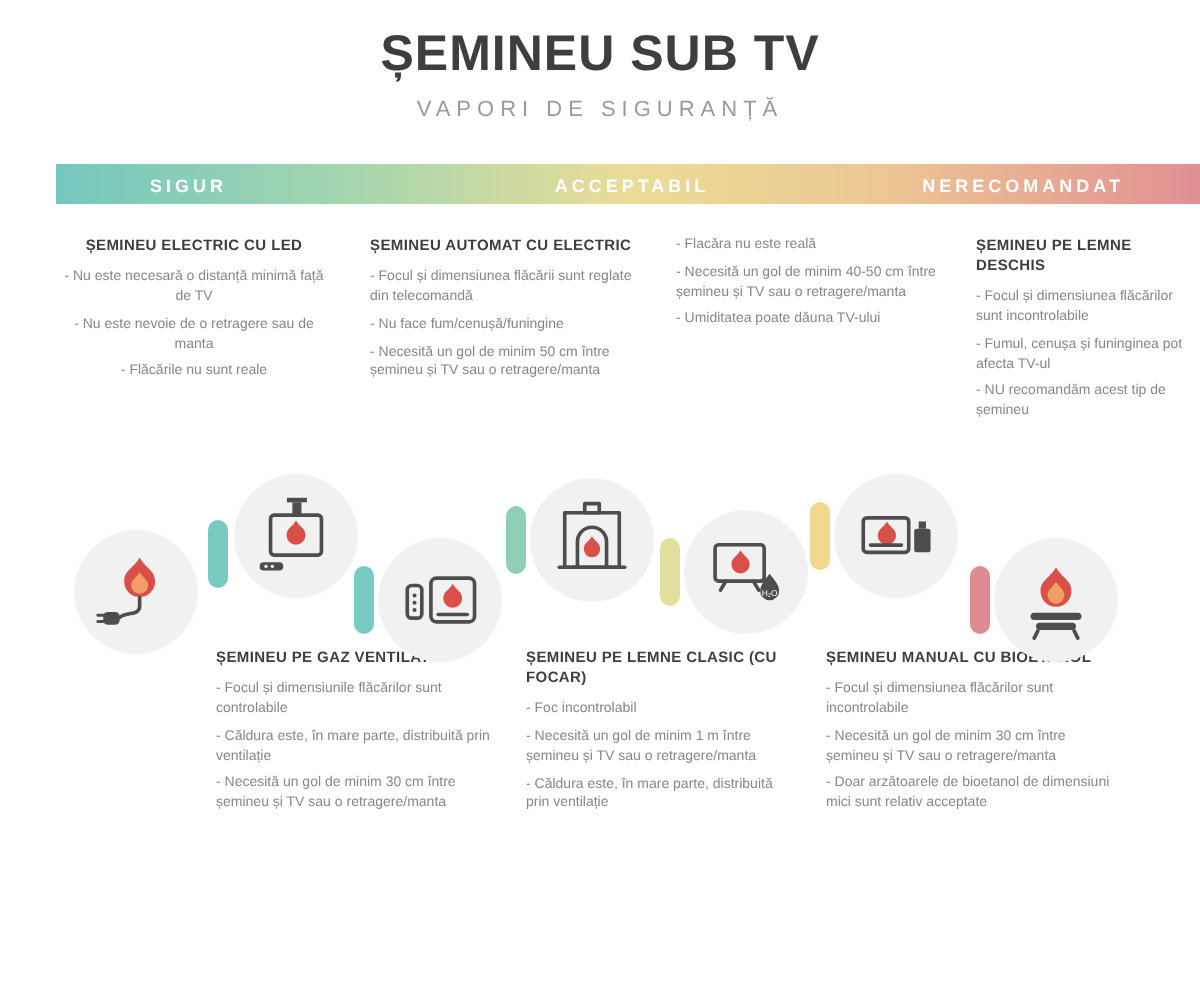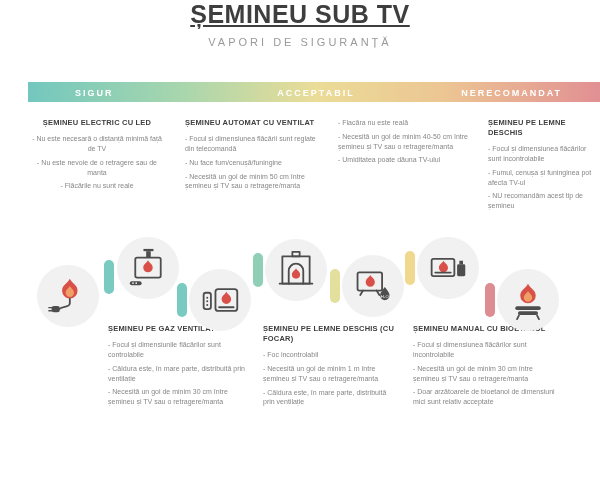--- a/index.html
+++ b/index.html
@@ -1,21 +1,21 @@
 <!DOCTYPE html>
 <html><head>
 <meta charset="utf-8">
 <style>
   * { margin:0; padding:0; box-sizing:border-box; }
   html,body { width:600px; height:500px; background:#ffffff; }
   body { font-family:"Liberation Sans", sans-serif; }
   .canvas { position:relative; width:600px; height:500px; background:#ffffff; overflow:hidden; }
 
-  .title { text-align:center; font-size:25px; font-weight:700;
-           color:#3e3e3e; letter-spacing:0.5px;text-decoration:underline; }
+  .title { text-align:center; padding-top:13px; font-size:25px; font-weight:700;
+           color:#3e3e3e; letter-spacing:0.5px; }
   .subtitle { text-align:center; margin-top:7px; font-size:11px; letter-spacing:3px;
               color:#9a9a9a; }
 
   .scale-bar { position:absolute; left:28px; top:82px; width:576px; height:20px;
     background:linear-gradient(90deg,#73c7be 0%,#a6d6ae 26%,#ebdc97 50%,#ecc693 72%,#e18e93 100%); }
   .scale-label { position:absolute; top:6px; color:#ffffff; font-size:9px; font-weight:700;
                  letter-spacing:2px; }
   .scale-safe { left:47px; }
   .scale-acc  { left:50%; transform:translateX(-50%); }
   .scale-not  { right:42px; }
@@ -77,28 +77,28 @@
   </section>
 
   <section class="item item-1">
     <h2>ȘEMINEU PE GAZ VENTILAT</h2>
     <p>- Focul și dimensiunile flăcărilor sunt controlabile</p>
     <p>- Căldura este, în mare parte, distribuită prin ventilație</p>
     <p>- Necesită un gol de minim 30 cm între șemineu și TV sau o retragere/manta</p>
   </section>
 
   <section class="item item-2">
-    <h2>ȘEMINEU AUTOMAT CU VENTILAT</h2>
+    <h2>ȘEMINEU AUTOMAT CU ELECTRIC</h2>
     <p>- Focul și dimensiunea flăcării sunt reglate din telecomandă</p>
     <p>- Nu face fum/cenușă/funingine</p>
     <p>- Necesită un gol de minim 50 cm între șemineu și TV sau o retragere/manta</p>
   </section>
 
   <section class="item item-3">
-    <h2>ȘEMINEU PE LEMNE DESCHIS (CU FOCAR)</h2>
+    <h2>ȘEMINEU PE LEMNE CLASIC (CU FOCAR)</h2>
     <p>- Foc incontrolabil</p>
     <p>- Necesită un gol de minim 1 m între șemineu și TV sau o retragere/manta</p>
     <p>- Căldura este, în mare parte, distribuită prin ventilație</p>
   </section>
 
   <section class="item item-4">
     <p>- Flacăra nu este reală</p>
     <p>- Necesită un gol de minim 40-50 cm între șemineu și TV sau o retragere/manta</p>
     <p>- Umiditatea poate dăuna TV-ului</p>
   </section>

